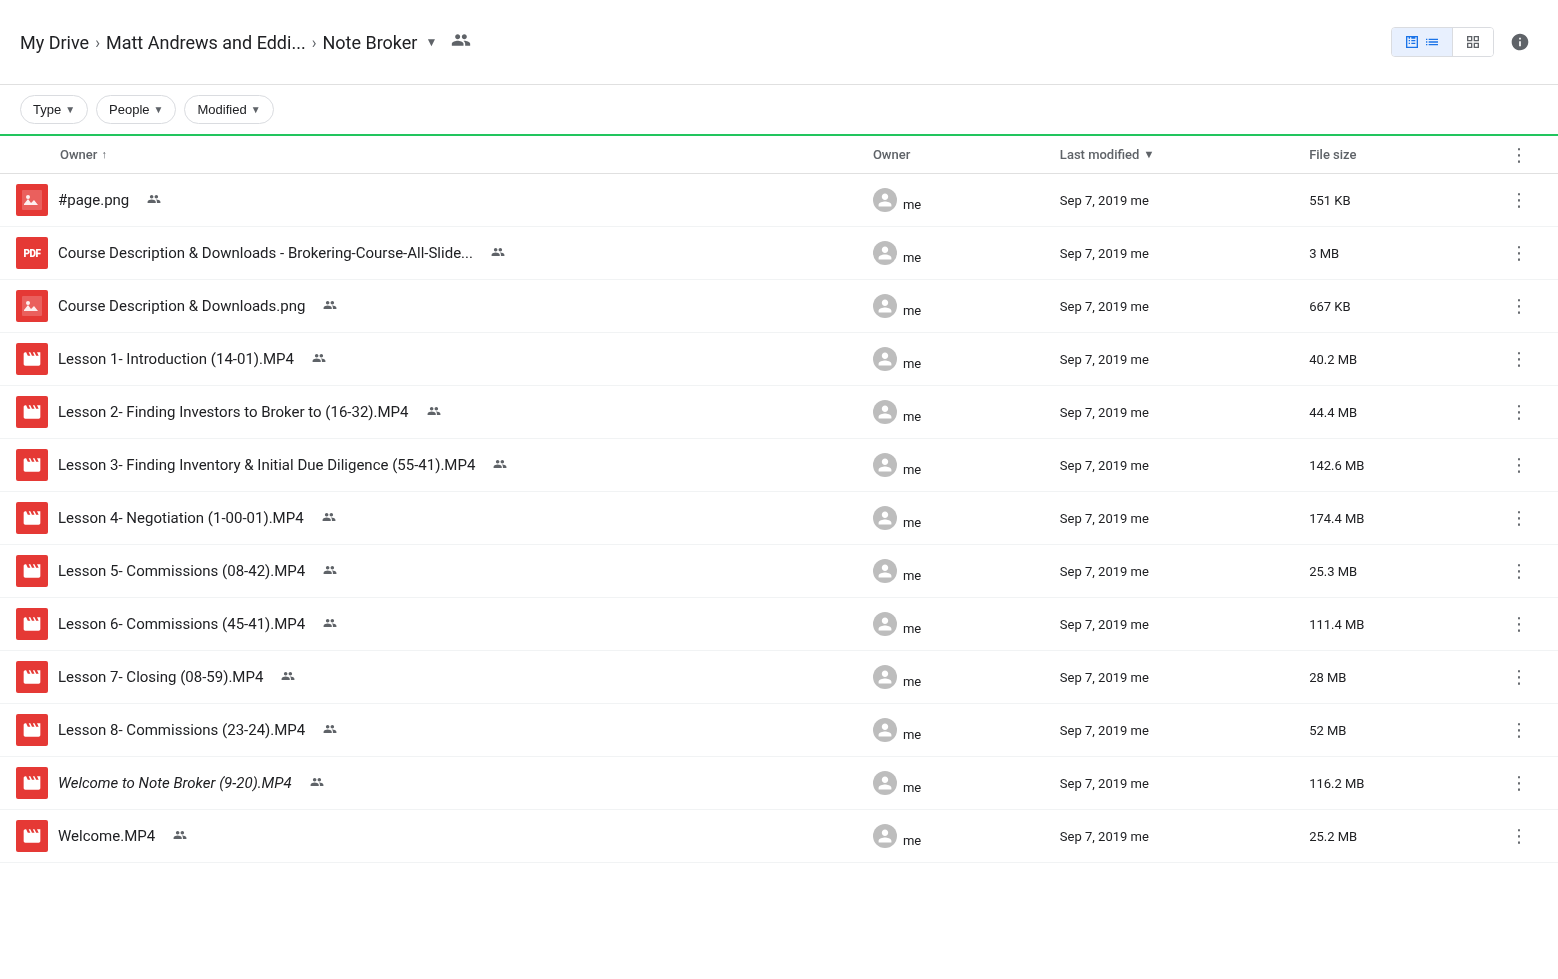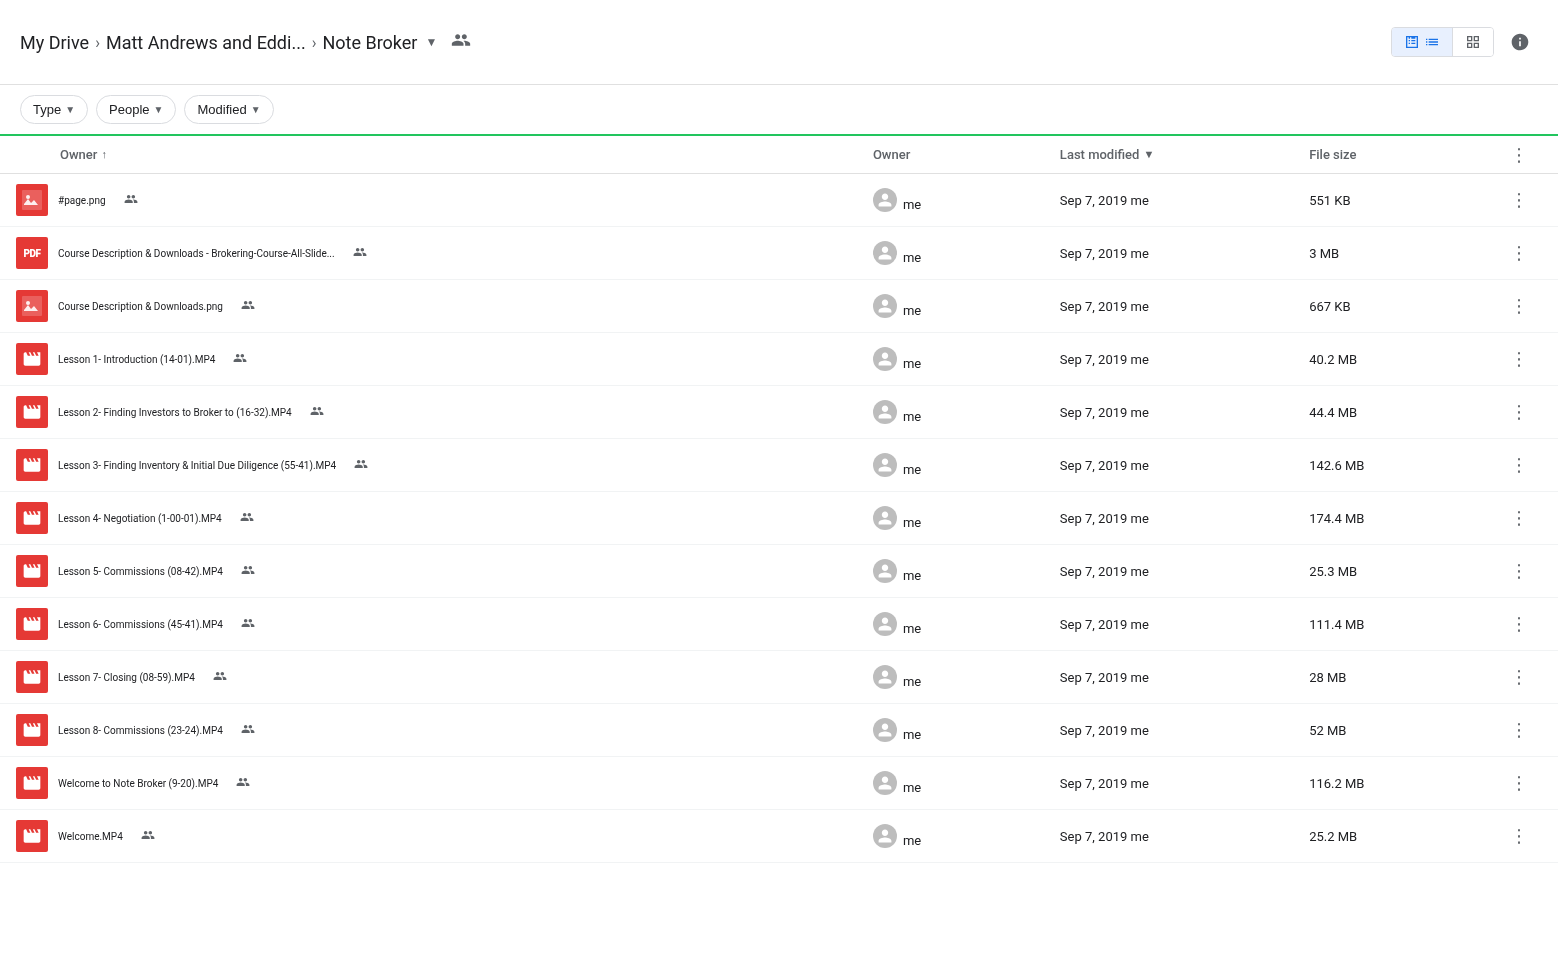--- a/index.html
+++ b/index.html
@@ -173,21 +173,21 @@
     .file-icon.pdf {
       background: #e53935;
       font-size: 8px;
     }
     .file-icon.mp4 {
       background: #e53935;
       font-size: 9px;
     }
     .file-name-text {
       color: #202124;
-      font-size: 10px;
+      font-size: 15px;
     }
     .shared-people-icon {
       color: #5f6368;
       font-size: 14px;
       margin-left: 4px;
     }
 
     .owner-cell {
       display: flex;
       align-items: flex-end;
@@ -638,21 +638,21 @@
         </svg>
       </div>
       <span>me</span>
     </div>
   </td>
         <td>Sep 7, 2019 me</td>
         <td>52 MB</td>
         <td style="text-align: center;"><button class="more-btn">⋮</button></td>
       </tr>
       <tr>
-        <td style="padding-left: 16px;">
+        <td style="padding-left: 16px; font-style: italic;">
     <div class="name-cell">
       <span>
               <div class="file-icon mp4" style="background:#e53935; display:flex; align-items:center; justify-content:center;">
       <svg width="20" height="20" viewBox="0 0 24 24" fill="white">
         <path d="M18 4l2 4h-3l-2-4h-2l2 4h-3l-2-4H8l2 4H7L5 4H4c-1.1 0-2 .9-2 2v12c0 1.1.9 2 2 2h16c1.1 0 2-.9 2-2V4h-4z"></path>
       </svg>
     </div>
             </span>
       <span class="file-name-text">Welcome to Note Broker (9-20).MP4</span>
       <span class="shared-people-icon"><svg width="14" height="14" viewBox="0 0 24 24" fill="#5f6368" style="margin-left:4px; flex-shrink:0;">

